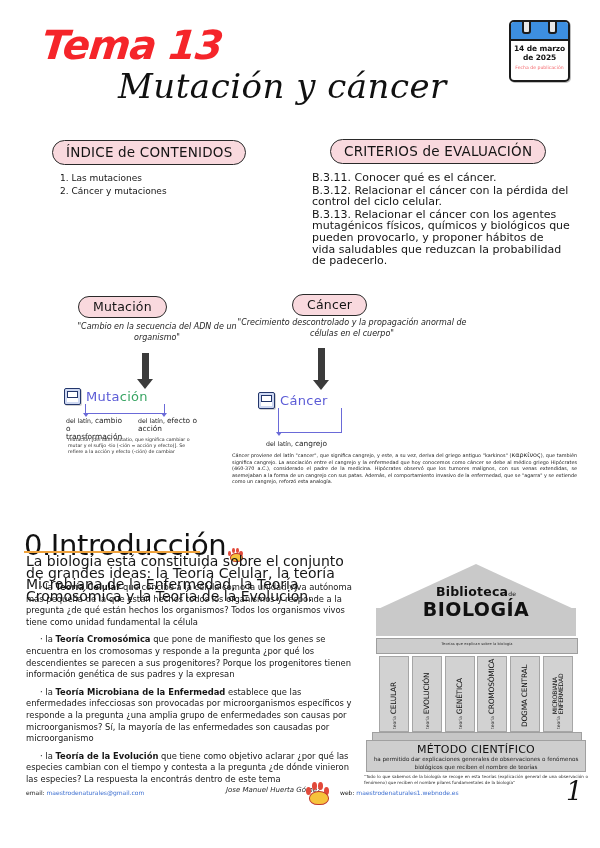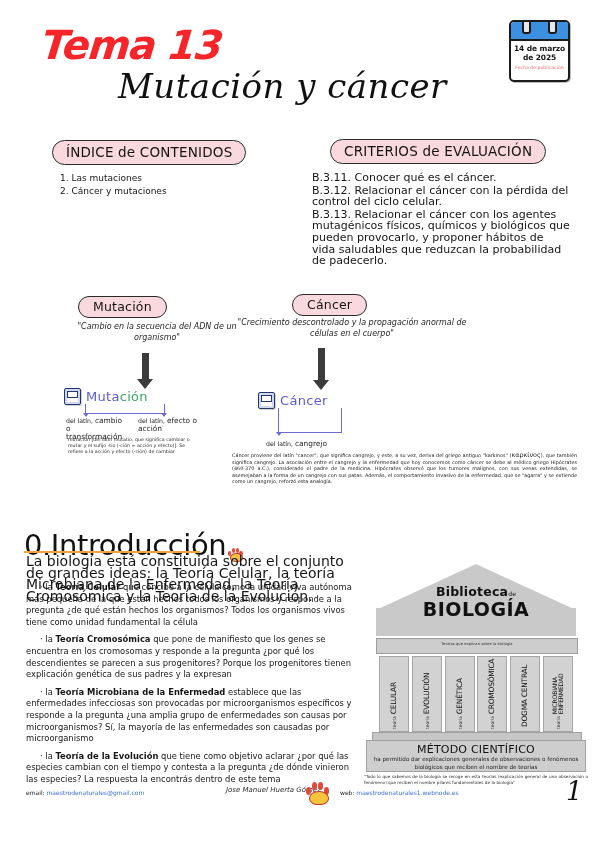--- a/index.html
+++ b/index.html
@@ -255,21 +255,21 @@
       <i></i>
       <i></i>
       <span class="pad"></span>
   </span>
 </div>
 <div class="abs" id="sec-underline"></div>
 
 <div class="abs" id="intro-lead">La biología está constituida sobre el conjunto de grandes ideas: la Teoría Celular, la teoría Microbiana de la Enfermedad, la Teoría Cromosómica y la Teoría de la Evolución.</div>
 <div class="abs" id="bullets">
   <div class="bullet"><span>· la </span><b>Teoría Celular</b><span> que concibe a la célula como la unidad viva autónoma más pequeña de la que están hechos todos los organismos y responde a la pregunta ¿de qué están hechos los organismos? Todos los organismos vivos tiene como unidad fundamental la célula</span></div>
-  <div class="bullet"><span>· la </span><b>Teoría Cromosómica</b><span> que pone de manifiesto que los genes se encuentra en los cromosomas y responde a la pregunta ¿por qué los descendientes se parecen a sus progenitores? Porque los progenitores tienen explicación genética de sus padres y la expresan</span></div>
+  <div class="bullet"><span>· la </span><b>Teoría Cromosómica</b><span> que pone de manifiesto que los genes se encuentra en los cromosomas y responde a la pregunta ¿por qué los descendientes se parecen a sus progenitores? Porque los progenitores tienen información genética de sus padres y la expresan</span></div>
   <div class="bullet"><span>· la </span><b>Teoría Microbiana de la Enfermedad</b><span> establece que las enfermedades infecciosas son provocadas por microorganismos específicos y responde a la pregunta ¿una amplia grupo de enfermedades son causas por microorganismos? Sí, la mayoría de las enfermedades son causadas por microorganismo</span></div>
   <div class="bullet"><span>· la </span><b>Teoría de la Evolución</b><span> que tiene como objetivo aclarar ¿por qué las especies cambian con el tiempo y contesta a la pregunta ¿de dónde vinieron las especies? La respuesta la encontrás dentro de este tema</span></div>
 </div>
 
 <div class="abs" id="temple">
   <div id="pediment"></div>
   <div id="pediment-fill"></div>
   <div id="temple-title">
     <div class="l1"><span>Biblioteca</span><small>de</small></div>
     <div class="l2">BIOLOGÍA</div>

